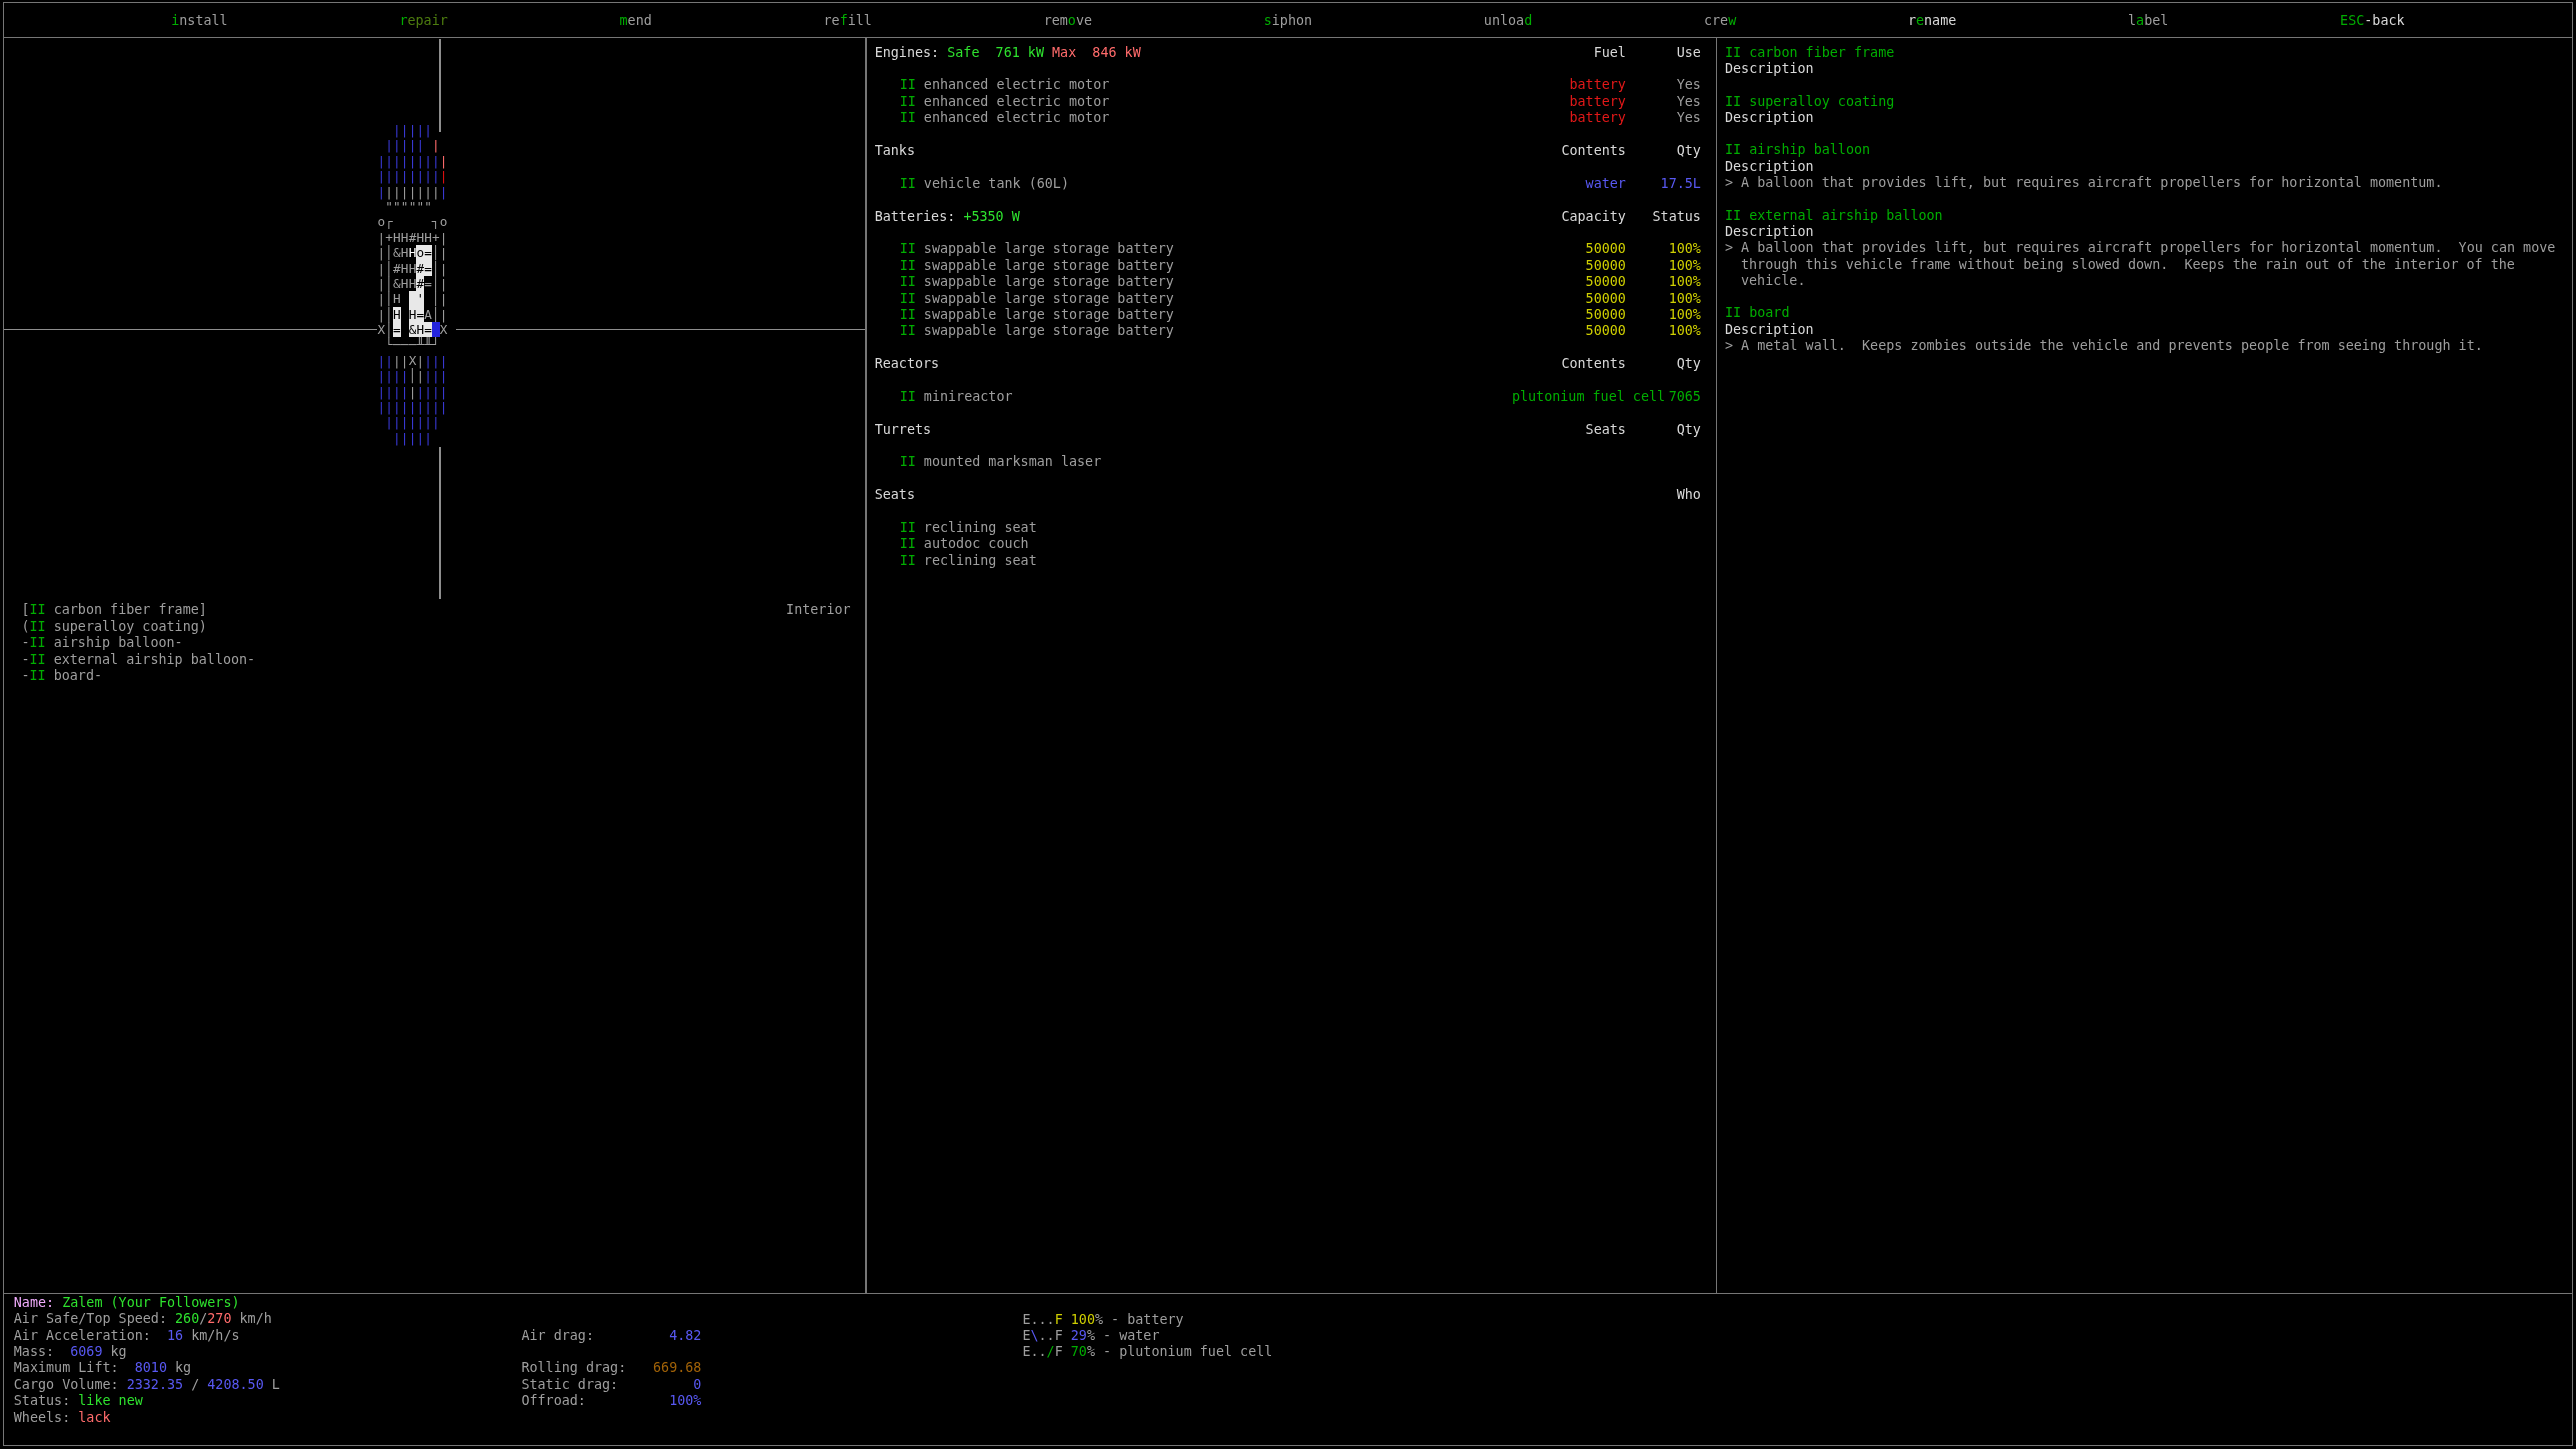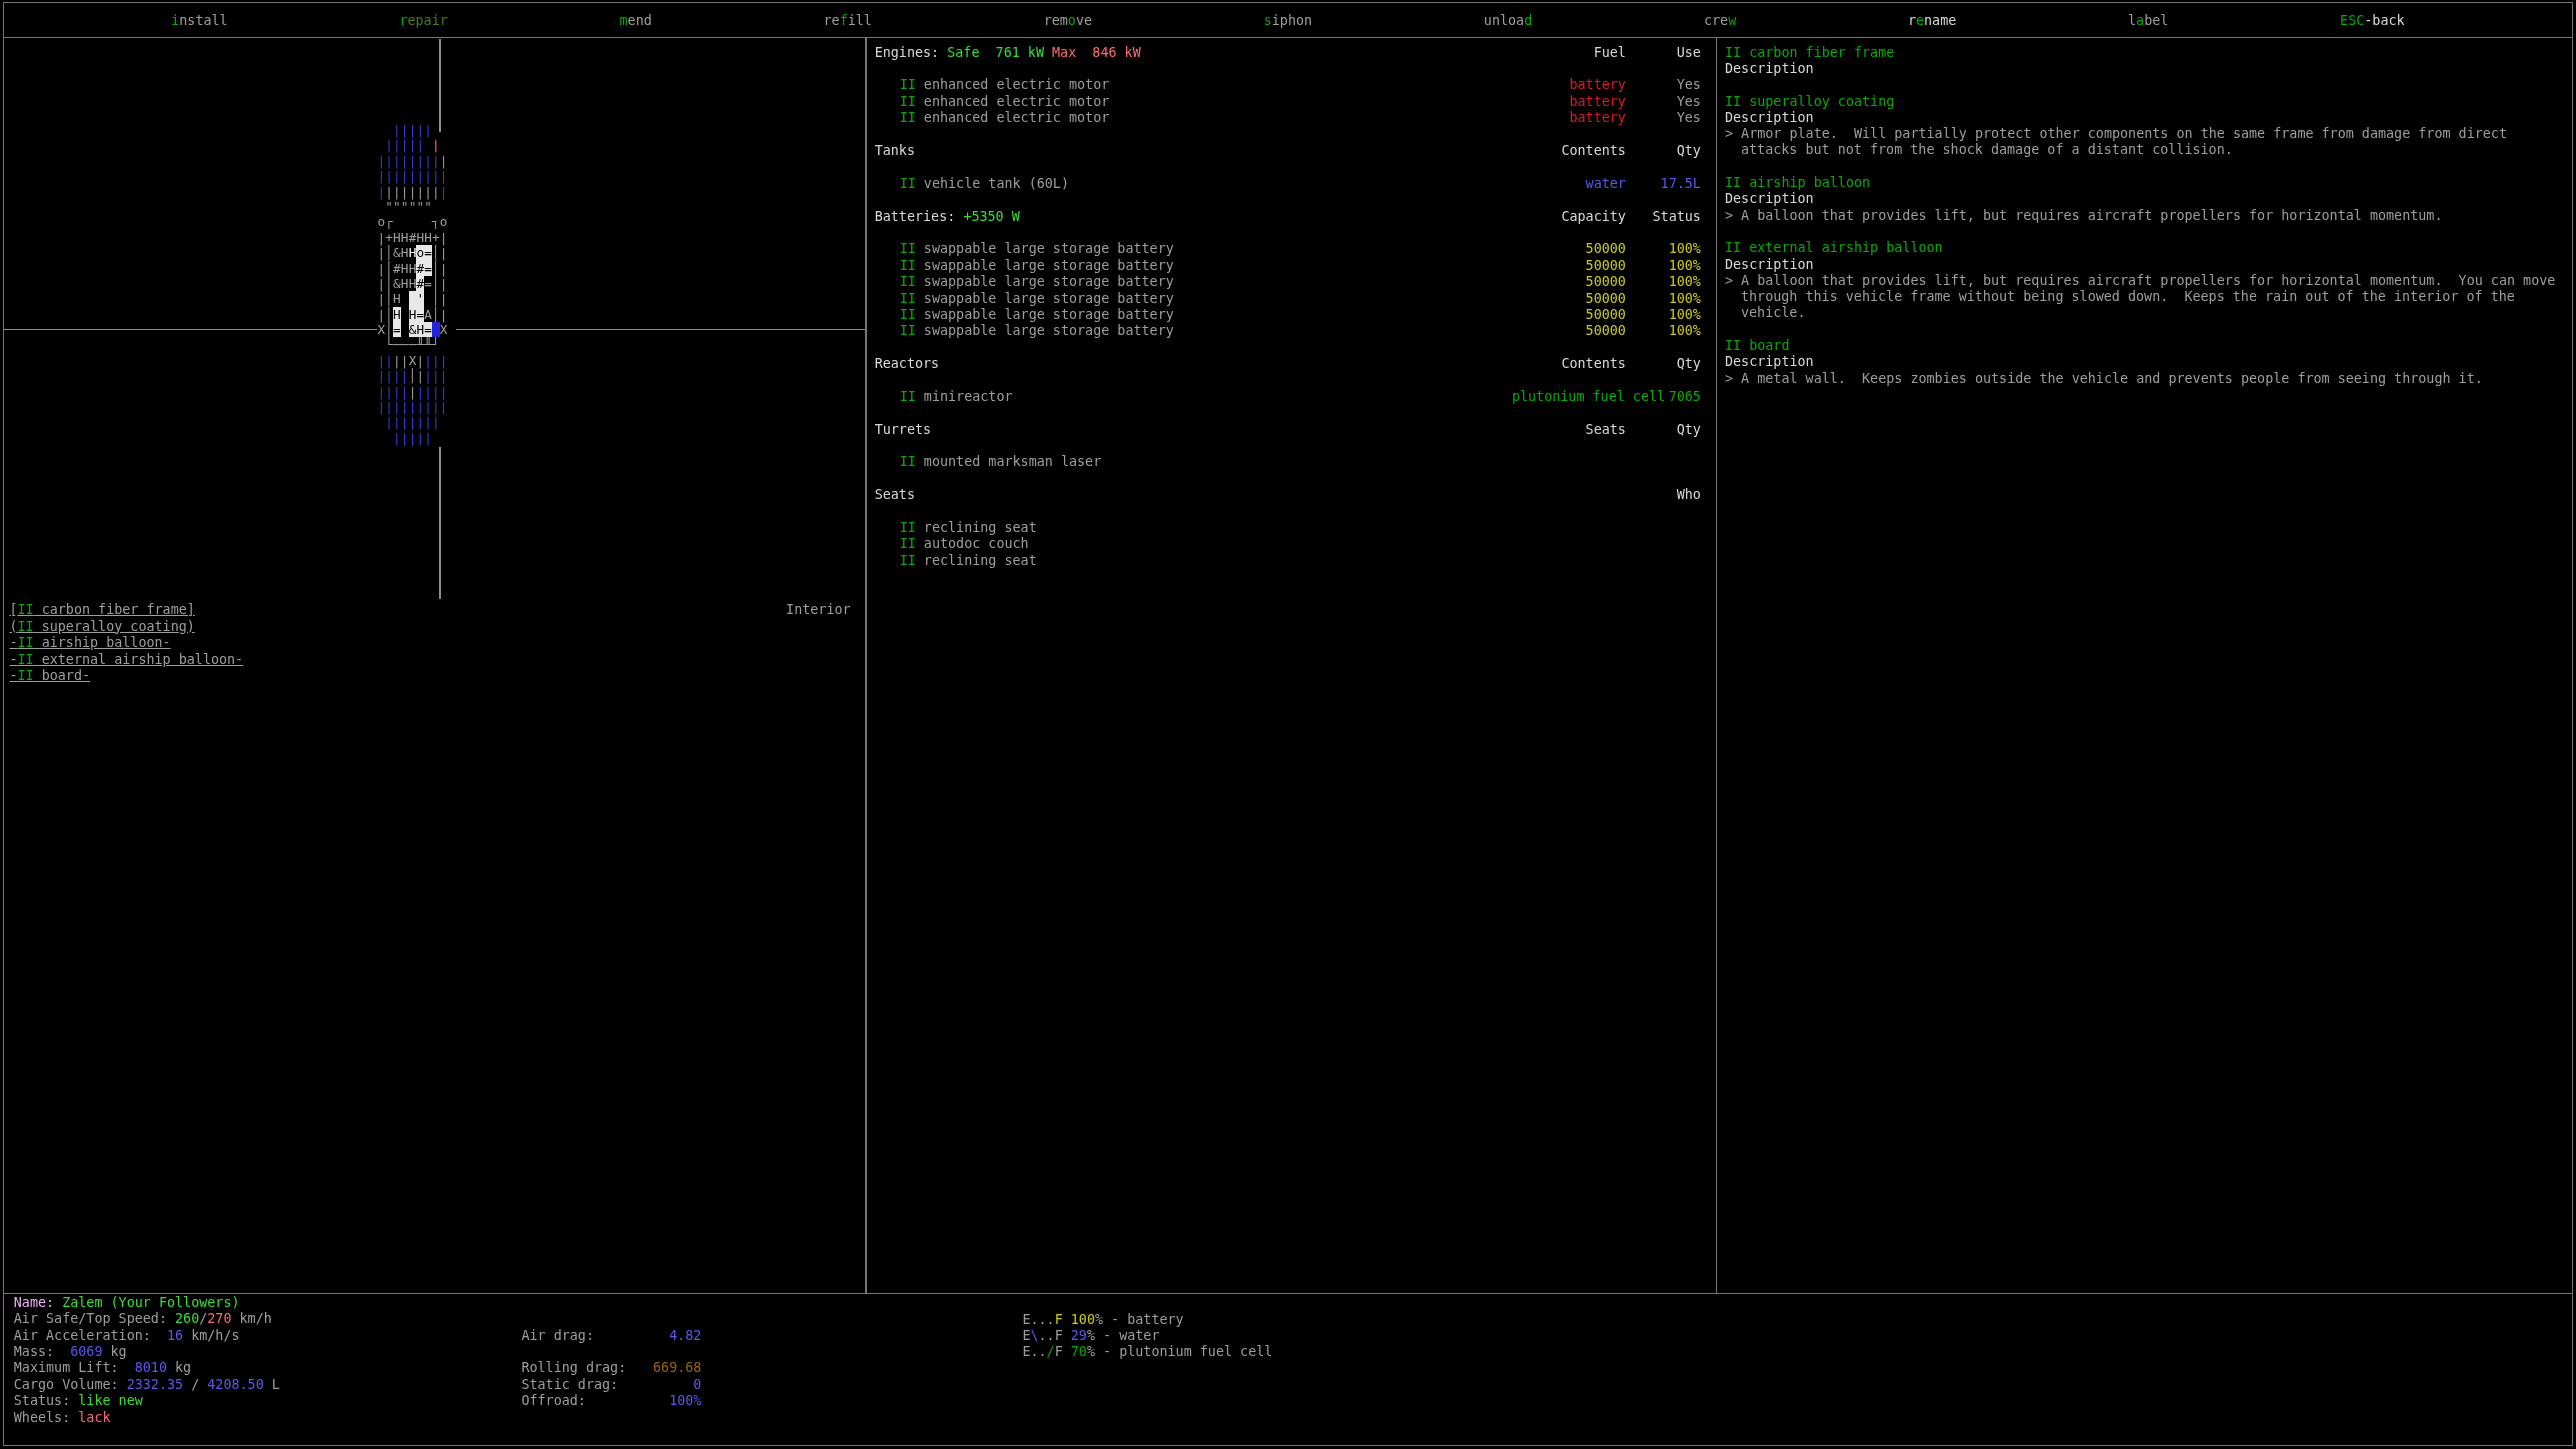--- a/index.html
+++ b/index.html
@@ -24,21 +24,21 @@
   .h1{left:0;top:291px;width:373px;height:1.3px;}
   .h2{left:452px;top:291px;width:409px;height:1.3px;}
 
   
   #veh-art{position:absolute;left:373px;top:84px;}
   .art-row{height:15.4px;white-space:nowrap;}
   .art-cell{display:inline-block;width:7.8px;height:15.4px;line-height:15.4px;
             text-align:center;font-size:12.7px;vertical-align:top;}
 
   
-  #part-list{position:absolute;left:5px;top:564px;text-decoration:underline;}
+  #part-list{position:absolute;left:17px;top:564px;}
   .pl-line{height:16.5px;line-height:16.5px;white-space:pre;}
   .interior-label{position:absolute;right:14.8px;top:564px;height:16.5px;line-height:16.5px;}
 
   
   .row-line{display:flex;height:16.4px;line-height:16.4px;
             padding-left:8px;padding-right:14.8px;}
   .row-line.item{padding-left:33px;}
   .row-left{flex:1;white-space:pre;overflow:hidden;}
   .colA{width:114px;text-align:right;white-space:pre;}
   .colB{width:75px;text-align:right;white-space:pre;}
@@ -240,21 +240,20 @@
       </div>
     <div class="div-v"></div>
     <div class="right-panel" id="descs">
         <div class="desc-block">
           <div class="desc-line"><span style="color: rgb(0, 173, 0);">II </span><span style="color: rgb(0, 173, 0);">carbon fiber frame</span></div>
           <div class="desc-line" style="color: rgb(217, 217, 217);">Description</div>
         </div>
         <div class="desc-block">
           <div class="desc-line"><span style="color: rgb(0, 173, 0);">II </span><span style="color: rgb(0, 173, 0);">superalloy coating</span></div>
           <div class="desc-line" style="color: rgb(217, 217, 217);">Description</div>
-          <div class="desc-text" style="color: rgb(158, 158, 158);">&gt; Armor plate.  Will partially protect other components on the same frame from damage from direct attacks but not from the shock damage of a distant collision.</div>
         </div>
         <div class="desc-block">
           <div class="desc-line"><span style="color: rgb(0, 173, 0);">II </span><span style="color: rgb(0, 173, 0);">airship balloon</span></div>
           <div class="desc-line" style="color: rgb(217, 217, 217);">Description</div>
           <div class="desc-text" style="color: rgb(158, 158, 158);">&gt; A balloon that provides lift, but requires aircraft propellers for horizontal momentum.</div>
         </div>
         <div class="desc-block">
           <div class="desc-line"><span style="color: rgb(0, 173, 0);">II </span><span style="color: rgb(0, 173, 0);">external airship balloon</span></div>
           <div class="desc-line" style="color: rgb(217, 217, 217);">Description</div>
           <div class="desc-text" style="color: rgb(158, 158, 158);">&gt; A balloon that provides lift, but requires aircraft propellers for horizontal momentum.  You can move through this vehicle frame without being slowed down.  Keeps the rain out of the interior of the vehicle.</div>

